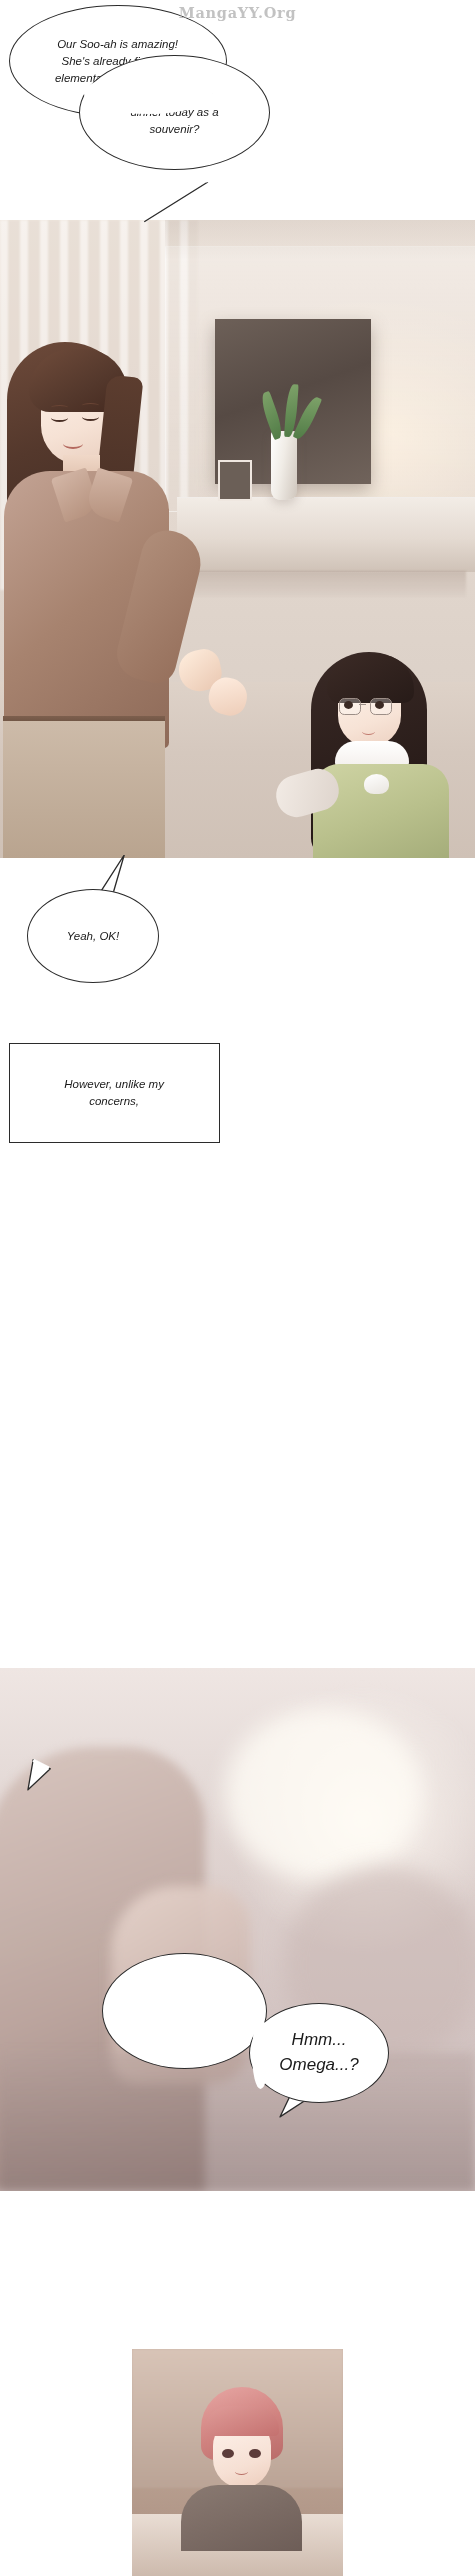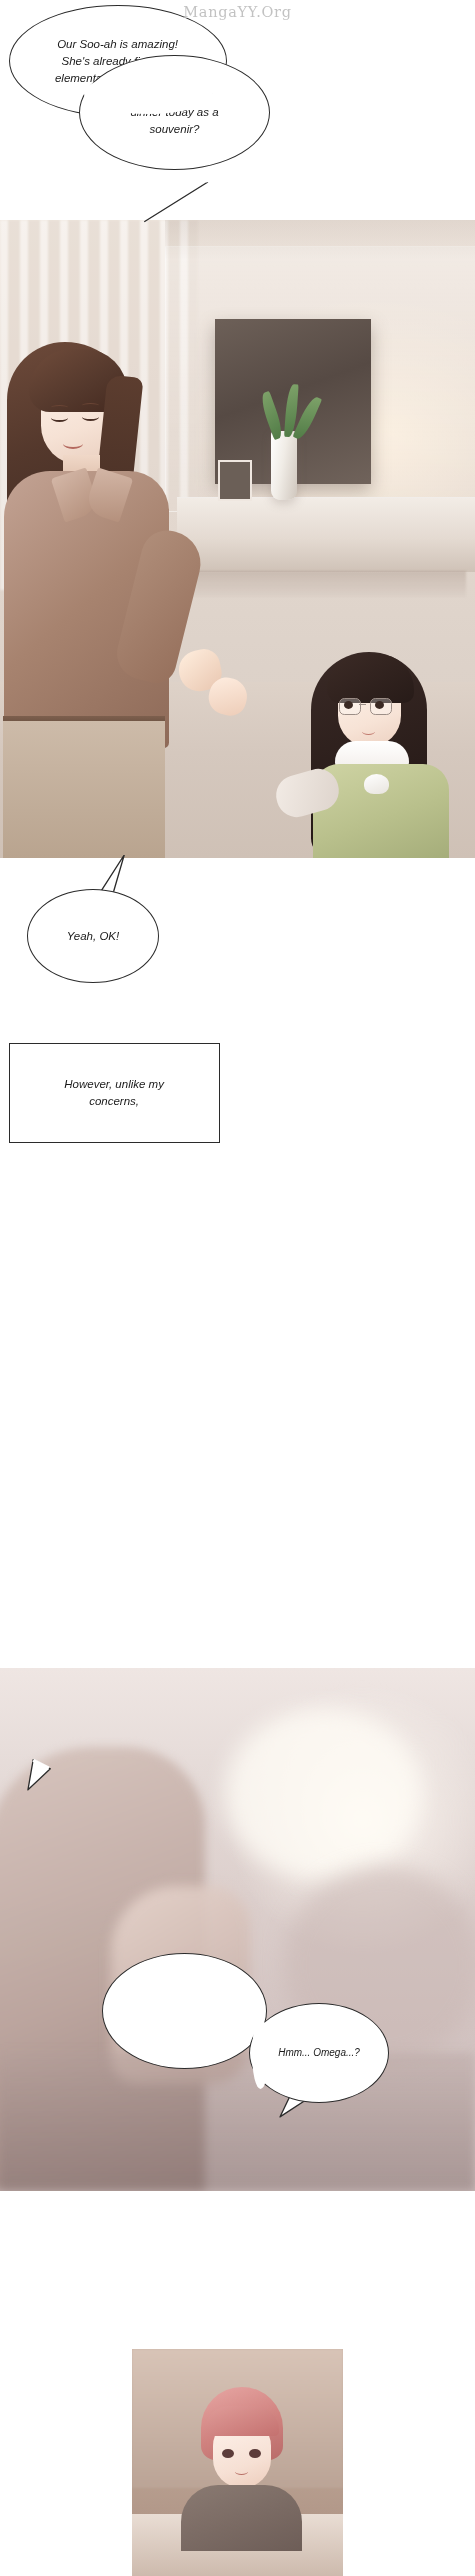--- a/index.html
+++ b/index.html
@@ -19,21 +19,21 @@
     overflow: hidden;
   }
 
   
   .watermark {
     position: absolute;
     top: 4px;
     left: 50%;
     transform: translateX(-50%);
     font-family: "DejaVu Serif", serif;
-    font-weight: normal;
+    font-weight: bold;
     font-size: 14.5px;
     letter-spacing: 0.7px;
     color: rgba(120,120,120,0.45);
     text-shadow: 0 0.7px 0 rgba(255,255,255,0.6);
     white-space: nowrap;
     z-index: 50;
   }
 
   
   .panel {
@@ -478,21 +478,21 @@
   #bubble-7 {
     left: 102px; top: 1953px;
     width: 165px; height: 116px;
     border-radius: 50% / 50%;
     font-size: 11.5px;
   }
   #bubble-8 {
     left: 249px; top: 2003px;
     width: 140px; height: 100px;
     border-radius: 50% / 50%;
-    font-size: 10px;
+    font-size: 17px;
   }
 
   .bubble-text { padding: 0 10.6px; font-style: italic; }
 
   
   .seam-mask {
     position: absolute;
     background: #ffffff;
     z-index: 21;
   }

